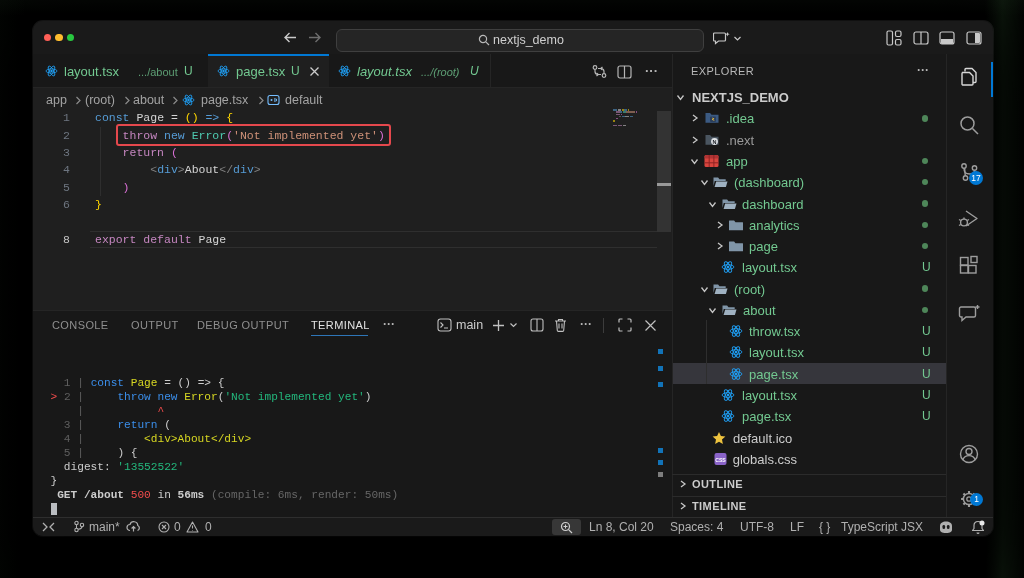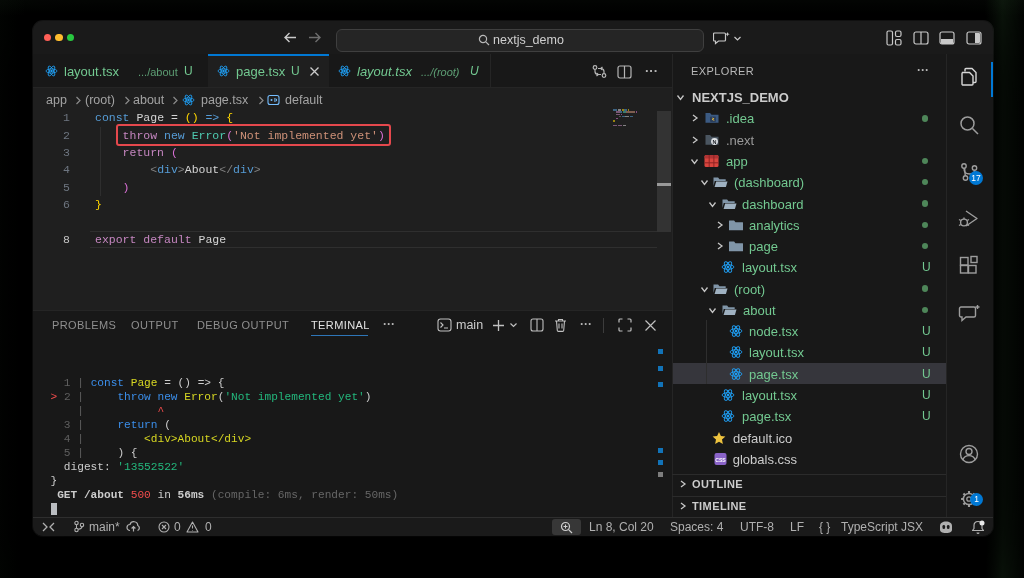--- a/index.html
+++ b/index.html
@@ -176,21 +176,21 @@
     <div style="position:absolute;left:592px;top:94.8px;width:4px;height:1.45px;background:#d4d4d4;opacity:0.55"></div>
     <div style="position:absolute;left:596.5px;top:94.8px;width:3px;height:1.45px;background:#569cd6;opacity:0.55"></div>
     <div style="position:absolute;left:583px;top:97.0px;width:1.5px;height:1.45px;background:#da70d6;opacity:0.55"></div>
     <div style="position:absolute;left:580px;top:99.2px;width:1.5px;height:1.45px;background:#ffd700;opacity:0.55"></div>
     <div style="position:absolute;left:580px;top:103.6px;width:4px;height:1.45px;background:#c586c0;opacity:0.55"></div>
     <div style="position:absolute;left:584.5px;top:103.6px;width:4.5px;height:1.45px;background:#c586c0;opacity:0.55"></div>
     <div style="position:absolute;left:589.5px;top:103.6px;width:3px;height:1.45px;background:#d4d4d4;opacity:0.55"></div>
     <div style="position:absolute;left:624px;top:90px;width:14px;height:121px;background:rgba(121,121,121,0.22)"></div>
     <div style="position:absolute;left:624px;top:162px;width:14px;height:2.5px;background:#999"></div>
     <div style="position:absolute;left:0px;top:289px;width:639px;height:207px;background:#181818;border-top:1px solid #252525"></div>
-    <div style="position:absolute;left:19px;top:304px;transform:translateY(-50%);color:#8f8f8f;font-size:11px;font-weight:normal;font-family:&quot;Liberation Sans&quot;,sans-serif;white-space:pre;line-height:1;letter-spacing:0.4px">PROBLEMS</div>
+    <div style="position:absolute;left:19px;top:304px;transform:translateY(-50%);color:#8f8f8f;font-size:11px;font-weight:normal;font-family:&quot;Liberation Sans&quot;,sans-serif;white-space:pre;line-height:1;letter-spacing:0.4px">CONSOLE</div>
     <div style="position:absolute;left:98px;top:304px;transform:translateY(-50%);color:#8f8f8f;font-size:11px;font-weight:normal;font-family:&quot;Liberation Sans&quot;,sans-serif;white-space:pre;line-height:1;letter-spacing:0.4px">OUTPUT</div>
     <div style="position:absolute;left:164px;top:304px;transform:translateY(-50%);color:#8f8f8f;font-size:11px;font-weight:normal;font-family:&quot;Liberation Sans&quot;,sans-serif;white-space:pre;line-height:1;letter-spacing:0.4px">DEBUG OUTPUT</div>
     <div style="position:absolute;left:278px;top:304px;transform:translateY(-50%);color:#e3e3e3;font-size:11px;font-weight:normal;font-family:&quot;Liberation Sans&quot;,sans-serif;white-space:pre;line-height:1;letter-spacing:0.4px">TERMINAL</div>
     <div style="position:absolute;left:278px;top:313.5px;width:57px;height:1.8px;background:#2e76b8"></div>
     <div style="position:absolute;left:350px;top:303px;transform:translateY(-50%);color:#b6b6b6;font-size:12px;font-weight:bold;font-family:&quot;Liberation Sans&quot;,sans-serif;white-space:pre;line-height:1;">···</div>
     <svg style="position:absolute;left:404px;top:297px" width="15" height="14" viewBox="0 0 15 14">
       <rect x="1" y="1" width="13" height="12" rx="2.5" stroke="#c0c0c0" stroke-width="1.1" fill="none"></rect>
       <path d="M3.5 4.5 l2.5 2.5 -2.5 2.5 M7 10 h4" stroke="#c0c0c0" stroke-width="1.1" fill="none"></path>
     </svg>
     <div style="position:absolute;left:423px;top:304px;transform:translateY(-50%);color:#cccccc;font-size:12.5px;font-weight:normal;font-family:&quot;Liberation Sans&quot;,sans-serif;white-space:pre;line-height:1;">main</div>
@@ -376,21 +376,21 @@
     <div style="position:absolute;left:695.5px;top:310.17px;transform:translateY(-50%);line-height:0">
       <svg width="14" height="14" viewBox="-7 -7 14 14" style="display:block">
         <g stroke="#1f9cf0" stroke-width="0.95" fill="none">
           <ellipse rx="5.9" ry="2.3"></ellipse>
           <ellipse rx="5.9" ry="2.3" transform="rotate(60)"></ellipse>
           <ellipse rx="5.9" ry="2.3" transform="rotate(-60)"></ellipse>
         </g>
         <circle r="1.35" fill="#1f9cf0"></circle>
       </svg>
     </div>
-    <div style="position:absolute;left:716px;top:310.17px;transform:translateY(-50%);color:#73c991;font-size:13px;font-weight:normal;font-family:&quot;Liberation Sans&quot;,sans-serif;white-space:pre;line-height:1;">node.tsx</div>
+    <div style="position:absolute;left:716px;top:310.17px;transform:translateY(-50%);color:#73c991;font-size:13px;font-weight:normal;font-family:&quot;Liberation Sans&quot;,sans-serif;white-space:pre;line-height:1;">throw.tsx</div>
     <div style="position:absolute;left:889px;top:310.17px;transform:translateY(-50%);color:#73c991;font-size:12px;font-weight:normal;font-family:&quot;Liberation Sans&quot;,sans-serif;white-space:pre;line-height:1;">U</div>
     <div style="position:absolute;left:695.5px;top:331.44px;transform:translateY(-50%);line-height:0">
       <svg width="14" height="14" viewBox="-7 -7 14 14" style="display:block">
         <g stroke="#1f9cf0" stroke-width="0.95" fill="none">
           <ellipse rx="5.9" ry="2.3"></ellipse>
           <ellipse rx="5.9" ry="2.3" transform="rotate(60)"></ellipse>
           <ellipse rx="5.9" ry="2.3" transform="rotate(-60)"></ellipse>
         </g>
         <circle r="1.35" fill="#1f9cf0"></circle>
       </svg>

